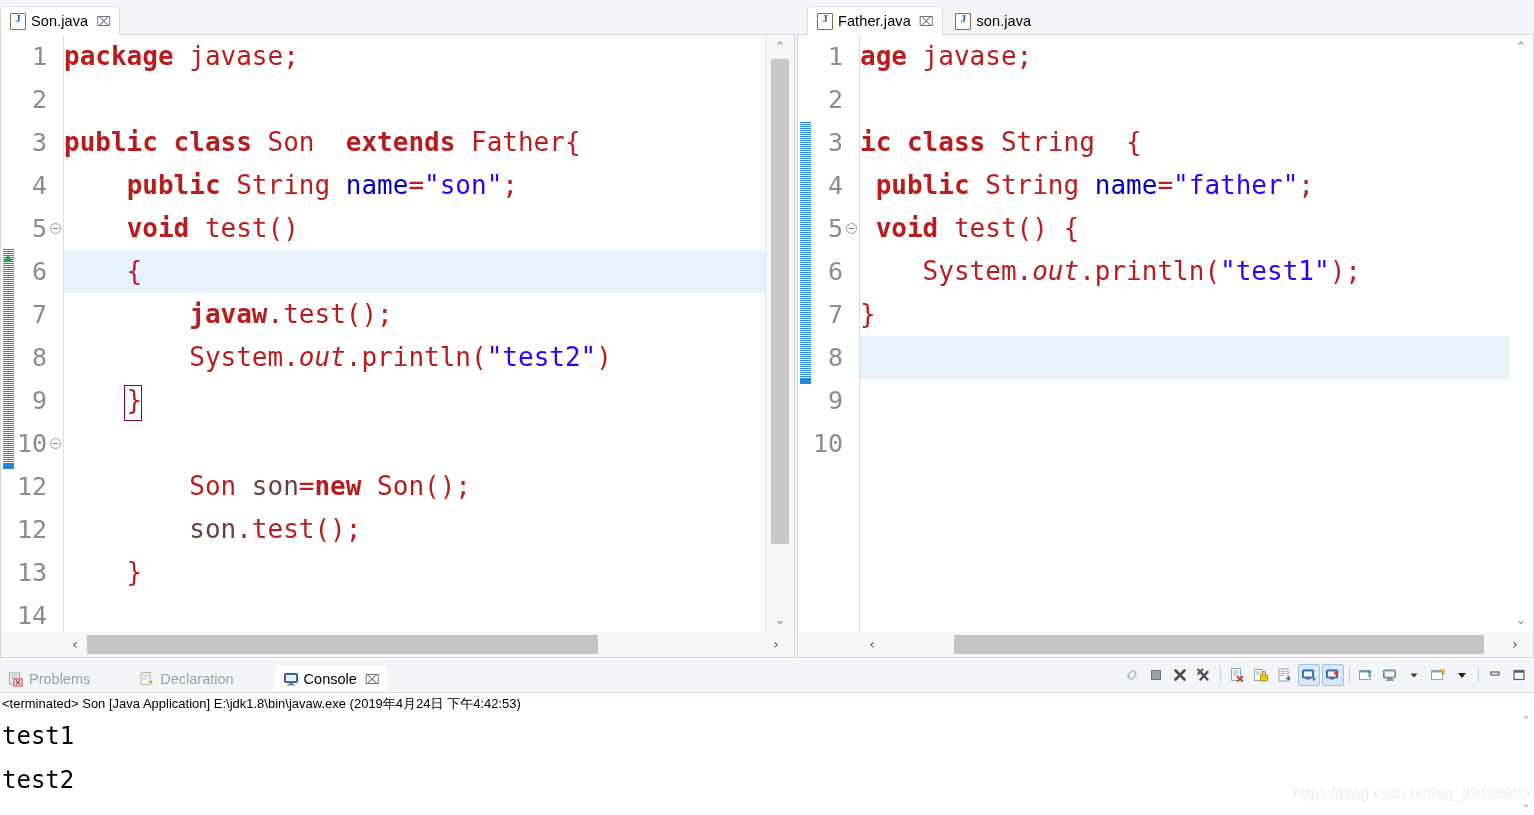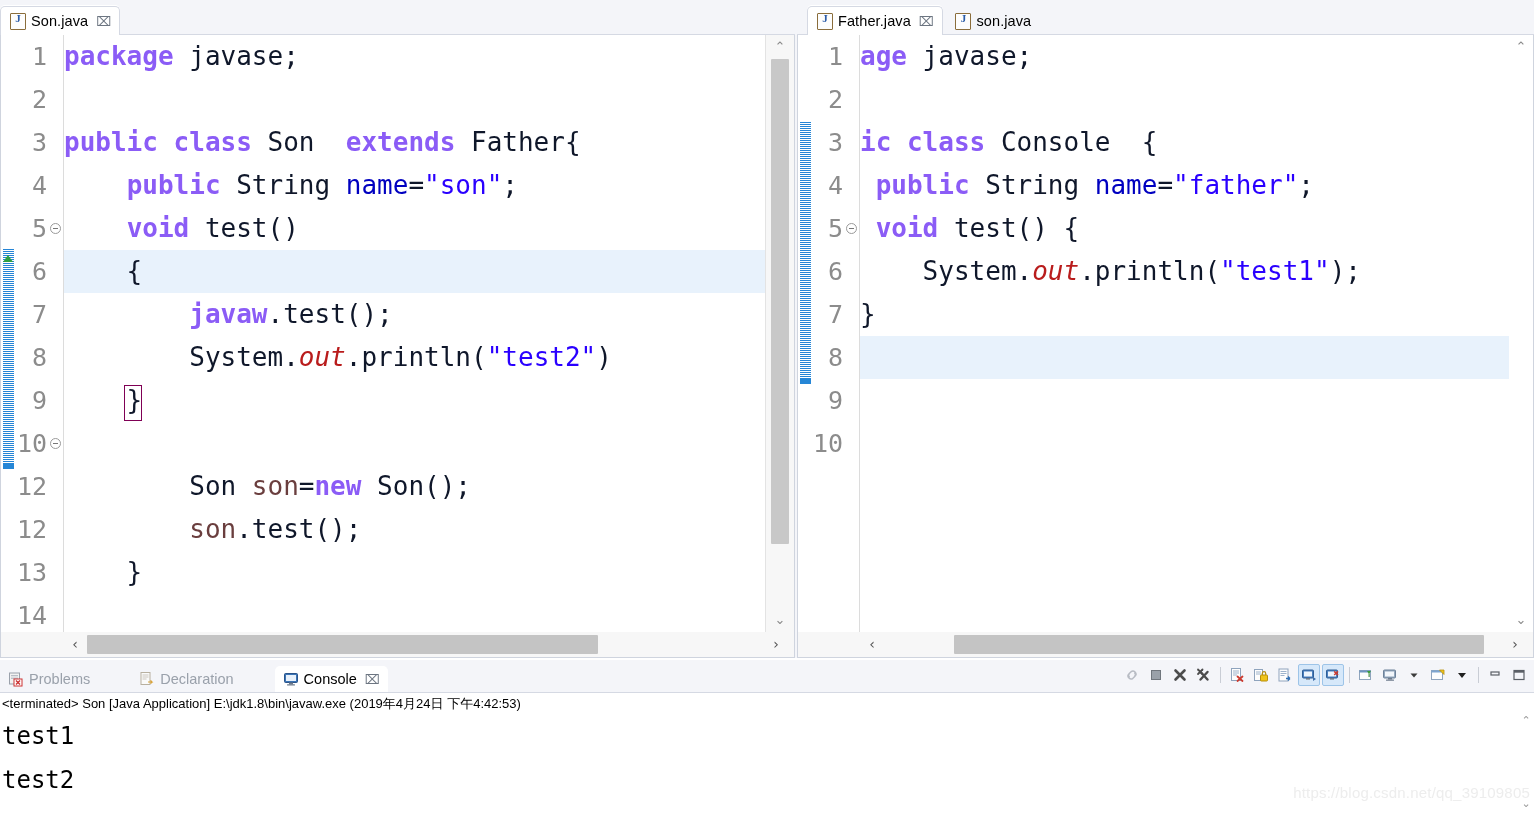--- a/index.html
+++ b/index.html
@@ -198,26 +198,26 @@
     line-height: 43px;
     font-family: "DejaVu Sans Mono", monospace;
     font-size: 26px;
     white-space: pre;
     color: #000;
   }
   .code-line.highlight { background: #e8f2fc; }
   .code-line span { position: relative; z-index: 1; }
 
   
-  .t-kw   { color: #8b5cf6; font-weight: bold; }
+  .t-kw   { color: #b91c1c; font-weight: bold; }
   .t-str  { color: #2a00ff; }
   .t-fld  { color: #0000c0; }
   .t-sfld { color: #b91c1c; font-weight: normal; font-style: italic; }
   .t-loc  { color: #6a3e3e; }
-  .t-pl   { color: #0f172a; }
+  .t-pl   { color: #b91c1c; }
 
   
   .caret-box {
     position: absolute;
     border: 1px solid #7f0055;
     box-sizing: border-box;
     z-index: 3;
     pointer-events: none;
   }
 
@@ -492,21 +492,21 @@
             <div class="lnum" style="top: 215px;">6</div>
             <div class="lnum" style="top: 258px;">7</div>
             <div class="lnum" style="top: 301px;">8</div>
             <div class="lnum" style="top: 344px;">9</div>
             <div class="lnum" style="top: 387px;">10</div>
           </div>
 
         <div class="code">
             <div class="code-line" style="position: absolute; top: 0px; left: 0px; right: 0px;"><span class="t-kw">age</span><span class="t-pl"> javase;</span></div>
             <div class="code-line" style="position: absolute; top: 43px; left: 0px; right: 0px;"><span class="t-pl"></span></div>
-            <div class="code-line" style="position: absolute; top: 86px; left: 0px; right: 0px;"><span class="t-kw">ic class</span><span class="t-pl"> Console  {</span></div>
+            <div class="code-line" style="position: absolute; top: 86px; left: 0px; right: 0px;"><span class="t-kw">ic class</span><span class="t-pl"> String  {</span></div>
             <div class="code-line" style="position: absolute; top: 129px; left: 0px; right: 0px;"><span class="t-pl"> </span><span class="t-kw">public</span><span class="t-pl"> String </span><span class="t-fld">name</span><span class="t-pl">=</span><span class="t-str">"father"</span><span class="t-pl">;</span></div>
             <div class="code-line" style="position: absolute; top: 172px; left: 0px; right: 0px;"><span class="t-pl"> </span><span class="t-kw">void</span><span class="t-pl"> test() {</span></div>
             <div class="code-line" style="position: absolute; top: 215px; left: 0px; right: 0px;"><span class="t-pl">    System.</span><span class="t-sfld">out</span><span class="t-pl">.println(</span><span class="t-str">"test1"</span><span class="t-pl">);</span></div>
             <div class="code-line" style="position: absolute; top: 258px; left: 0px; right: 0px;"><span class="t-pl">}</span></div>
             <div class="code-line highlight" style="position: absolute; top: 301px; left: 0px; right: 0px;"><span class="t-pl"></span></div>
             <div class="code-line" style="position: absolute; top: 344px; left: 0px; right: 0px;"><span class="t-pl"></span></div>
             <div class="code-line" style="position: absolute; top: 387px; left: 0px; right: 0px;"><span class="t-pl"></span></div>
           </div>
 
         <div class="vscroll">

